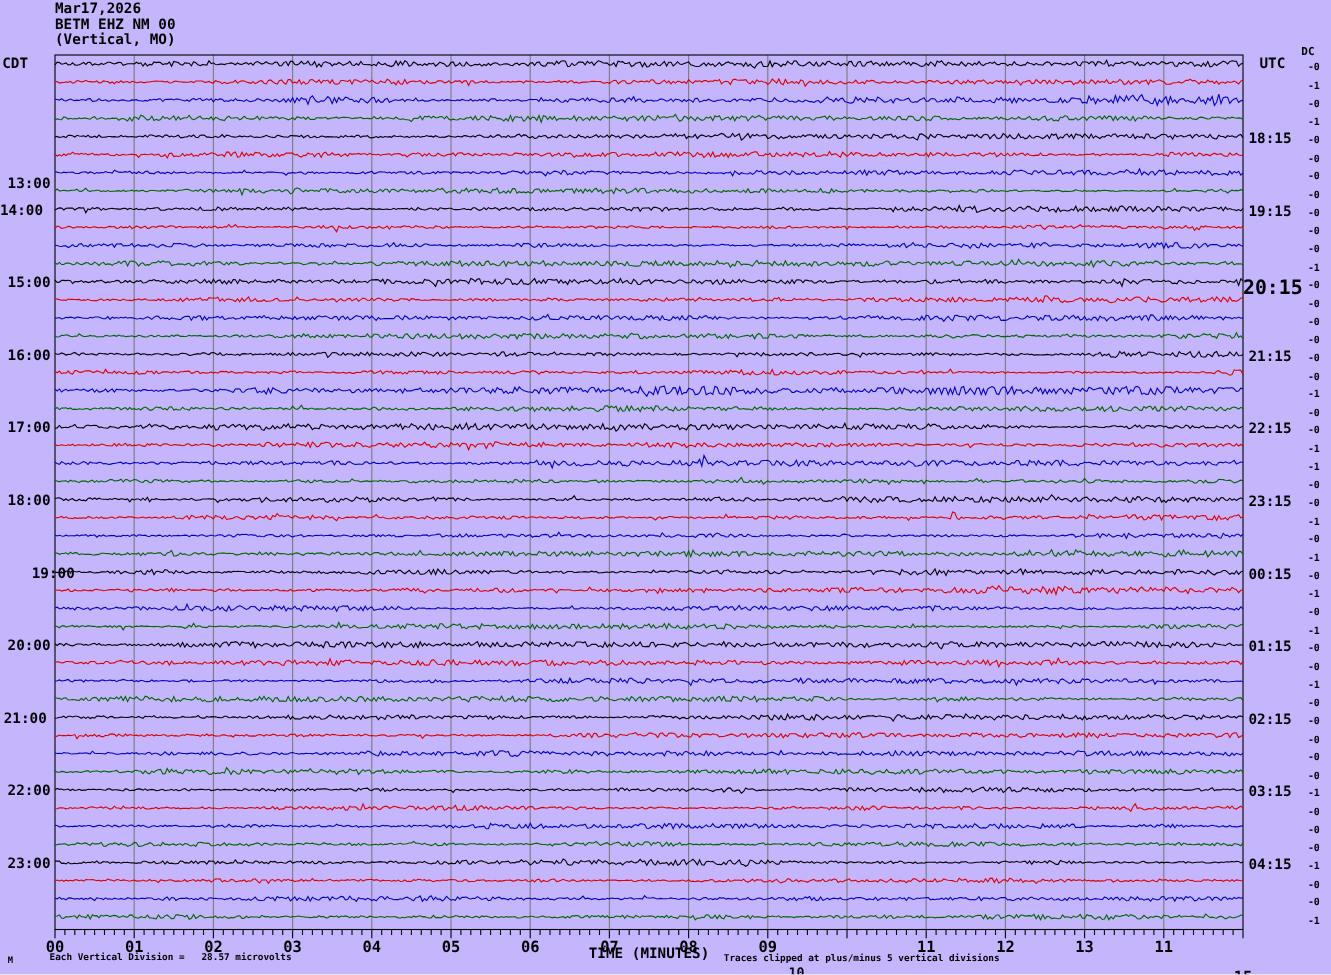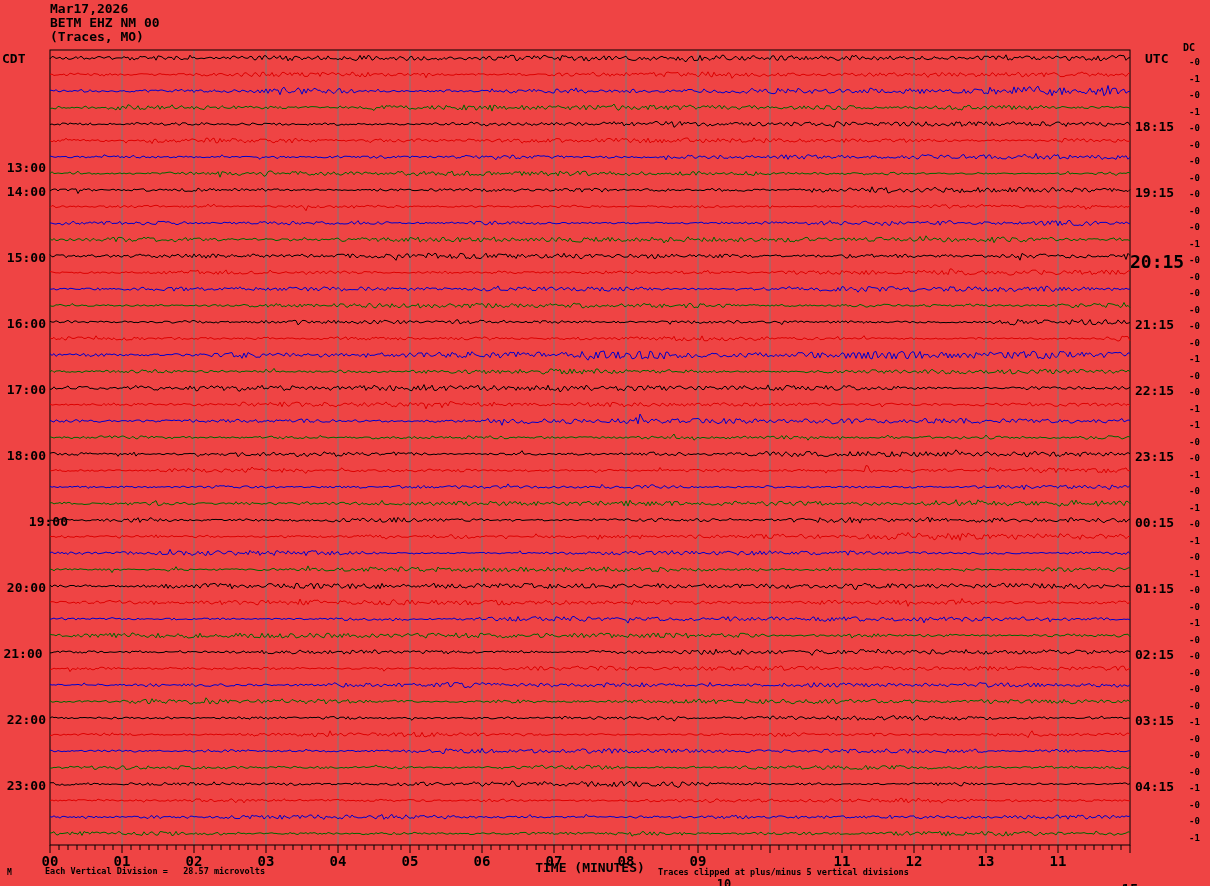--- a/index.html
+++ b/index.html
@@ -1,34 +1,34 @@
 <!DOCTYPE html>
 <html><head>
 <meta charset="utf-8">
 <style>
   html,body{margin:0;padding:0;background:#ffffff;}
-  .page{position:relative;width:1210px;height:886px;background:#ef4444;color:#000;
+  .page{position:relative;width:1210px;height:886px;background:#c4b5fd;color:#000;
         font-family:"DejaVu Sans Mono",monospace;overflow:hidden;}
   .t{position:absolute;white-space:pre;font-weight:bold;}
   .title-line{font-size:13px;line-height:14px;}
   .axis-title{font-size:13px;}
   .dc-title{font-size:10px;}
   .xlabel{font-size:13px;transform:translateX(-50%);}
   .footnote{font-size:8.5px;}
   .watermark{font-size:8px;}
   svg{position:absolute;left:0;top:0;}
 </style>
 </head>
 <body>
 
 <div class="page">
 
   <span class="t title-line" style="left:50px;top:2px">Mar17,2026</span>
   <span class="t title-line" style="left:50px;top:16px">BETM EHZ NM 00</span>
-  <span class="t title-line" style="left:50px;top:30px">(Traces, MO)</span>
+  <span class="t title-line" style="left:50px;top:30px">(Vertical, MO)</span>
 
   <span class="t axis-title" style="left:2px;top:51px">CDT</span>
   <span class="t axis-title" style="left:1145px;top:51px">UTC</span>
   <span class="t dc-title" style="left:1183px;top:42px">DC</span>
 
   <svg id="plot" width="1210" height="886" viewBox="0 0 1210 886">
       <g>
         <line x1="122" y1="50" x2="122" y2="845" stroke="#7a7a7a" stroke-width="1"></line>
         <line x1="194" y1="50" x2="194" y2="845" stroke="#7a7a7a" stroke-width="1"></line>
         <line x1="266" y1="50" x2="266" y2="845" stroke="#7a7a7a" stroke-width="1"></line>
@@ -220,21 +220,21 @@
       </g>
     </svg>
 
   <span class="t xlabel" style="left:590px;top:860px">TIME (MINUTES)</span>
 
   <span class="t watermark" style="left:7px;top:868px">M</span>
   <span class="t footnote" style="left:45px;top:866px">Each Vertical Division =   28.57 microvolts</span>
   <span class="t footnote" style="left:658px;top:867px">Traces clipped at plus/minus 5 vertical divisions</span>
 
 <span class="t" style="left:0px;top:118px;width:46px;text-align:right;font-size:13px;margin-top:42px;">13:00</span>
-    <span class="t" style="left:0px;top:184px;width:46px;text-align:right;font-size:13px;">14:00</span>
+    <span class="t" style="left:0px;top:184px;width:46px;font-size:13px;">14:00</span>
     <span class="t" style="left:0px;top:250px;width:46px;text-align:right;font-size:13px;">15:00</span>
     <span class="t" style="left:0px;top:316px;width:46px;text-align:right;font-size:13px;">16:00</span>
     <span class="t" style="left:0px;top:382px;width:46px;text-align:right;font-size:13px;">17:00</span>
     <span class="t" style="left:0px;top:448px;width:46px;text-align:right;font-size:13px;">18:00</span>
     <span class="t" style="left:0px;top:514px;width:46px;text-align:right;font-size:13px;padding-left:22px;">19:00</span>
     <span class="t" style="left:0px;top:580px;width:46px;text-align:right;font-size:13px;">20:00</span>
     <span class="t" style="left:0px;top:646px;width:46px;text-align:center;font-size:13px;">21:00</span>
     <span class="t" style="left:0px;top:712px;width:46px;text-align:right;font-size:13px;">22:00</span>
     <span class="t" style="left:0px;top:778px;width:46px;text-align:right;font-size:13px;">23:00</span>
     <span class="t" style="left:1135px;top:119px;font-size:13px;">18:15</span>

